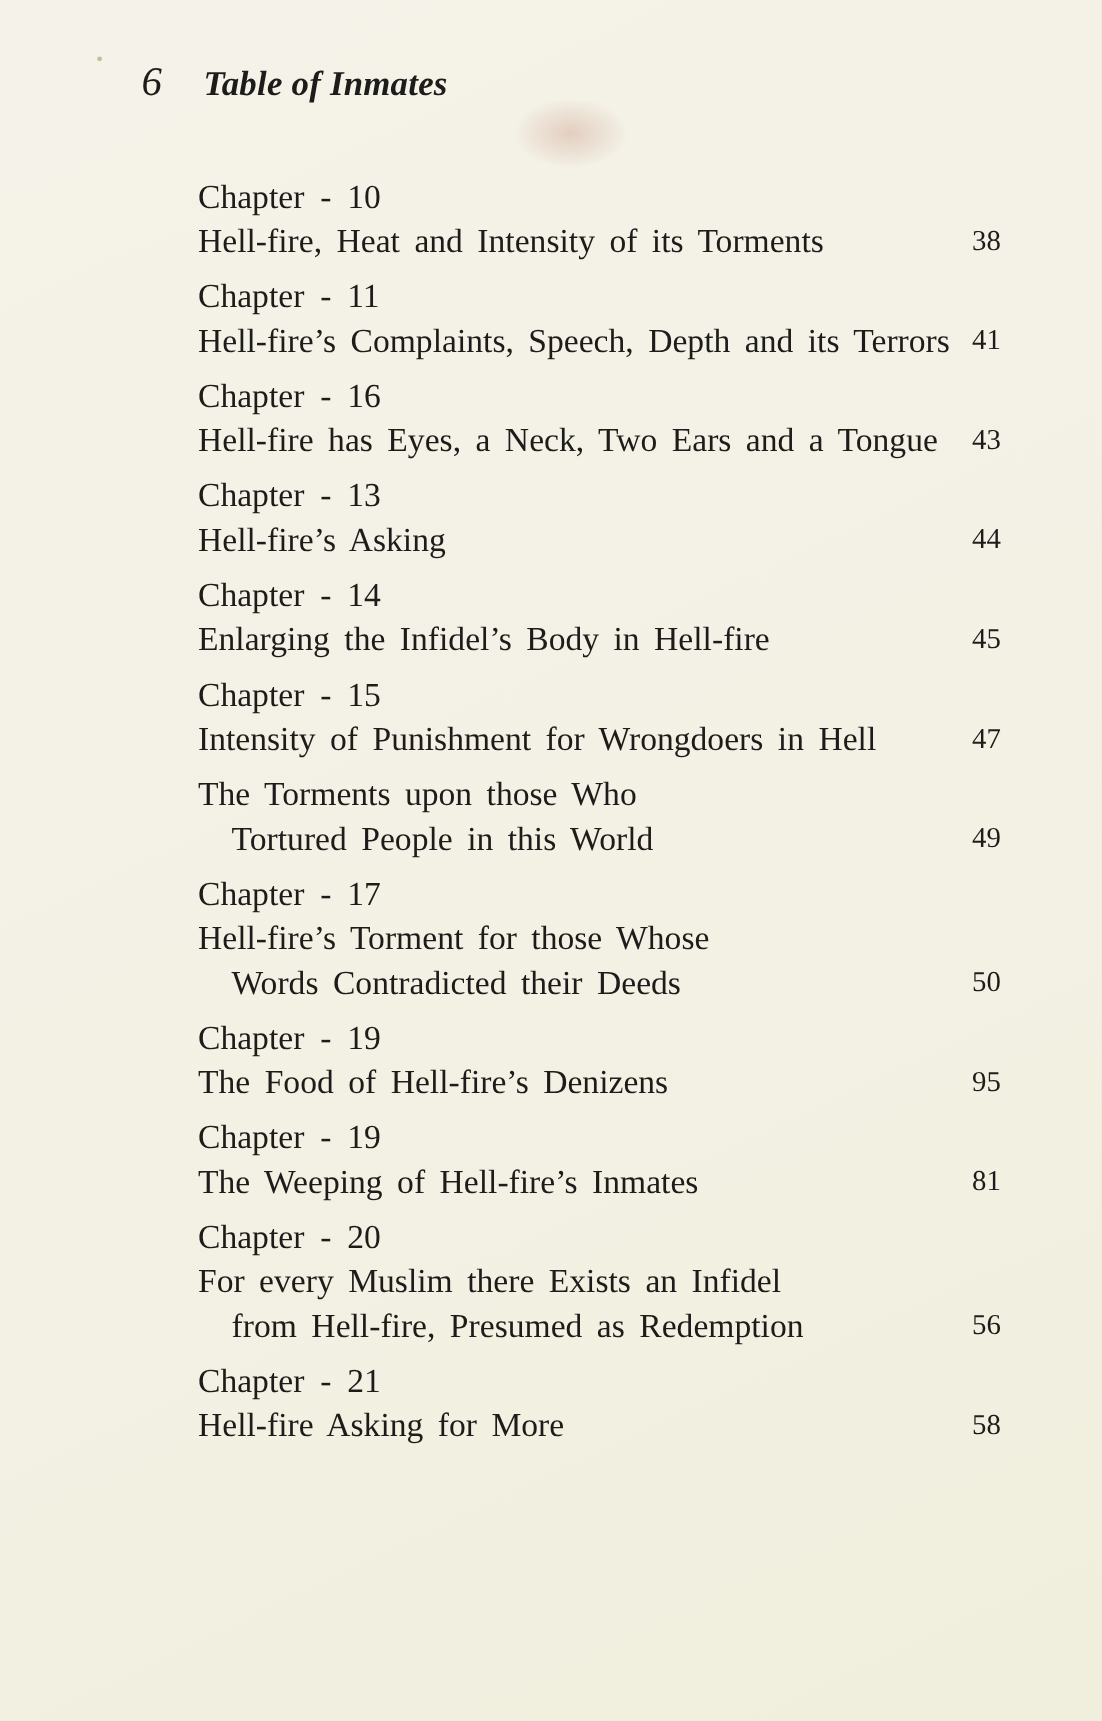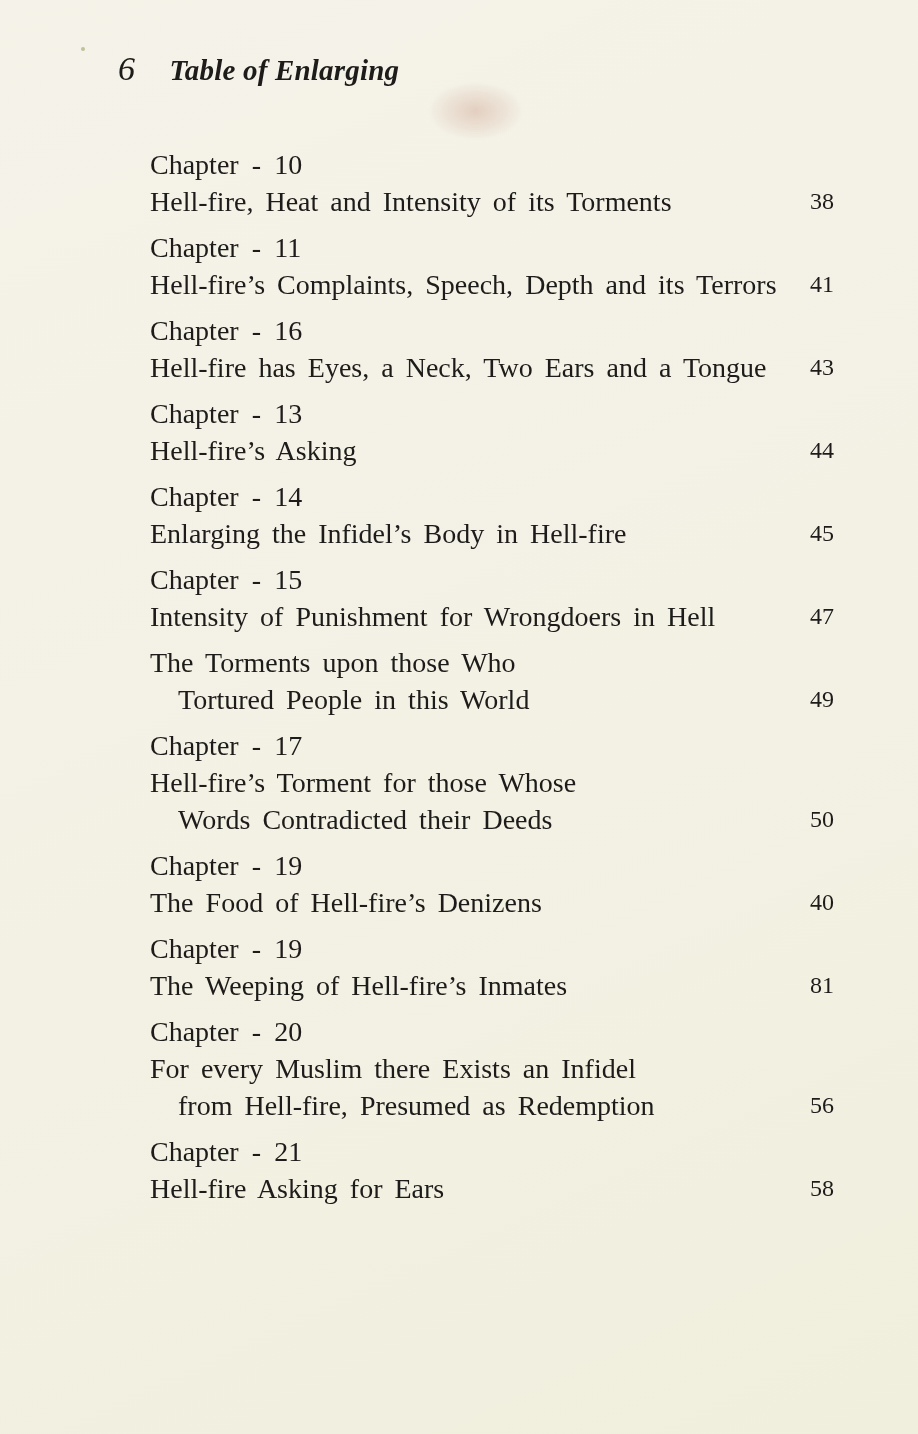--- a/index.html
+++ b/index.html
@@ -49,20 +49,21 @@
     border-radius: 50%;
     background: rgba(150,150,90,0.55);
   }
   .toc {
     position: absolute;
     top: 146px; left: 150px;
     width: 684px; 
   }
   .toc-entry {
     margin-bottom: 9px;
+    margin-left: 15px;
   }
   .chapter-label {
     font-size: 28px;
     line-height: 37px;
     word-spacing: 0.22em;
     white-space: nowrap;
   }
   .title-row {
     display: flex;
     justify-content: center;
@@ -89,21 +90,21 @@
 </head>
 <body>
 
 <div class="page">
 
   <div class="speck"></div>
   <div class="stain"></div>
 
   <div class="page-header">
     <span class="folio">6</span>
-    <span class="header-title">Table of Enlarging</span>
+    <span class="header-title">Table of Inmates</span>
   </div>
 
   <div class="toc">
 
     <div class="toc-entry">
       <div class="chapter-label">Chapter - 10</div>
       <div class="title-row">
         <div class="title-lines">
           <div class="title-line1">Hell-fire, Heat and Intensity of its Torments</div>
 
@@ -188,21 +189,21 @@
       </div>
     </div>
 
     <div class="toc-entry">
       <div class="chapter-label">Chapter - 19</div>
       <div class="title-row">
         <div class="title-lines">
           <div class="title-line1">The Food of Hell-fire’s Denizens</div>
 
         </div>
-        <div class="entry-page-num">40</div>
+        <div class="entry-page-num">95</div>
       </div>
     </div>
 
     <div class="toc-entry">
       <div class="chapter-label">Chapter - 19</div>
       <div class="title-row">
         <div class="title-lines">
           <div class="title-line1">The Weeping of Hell-fire’s Inmates</div>
 
         </div>
@@ -218,21 +219,21 @@
           <div class="title-line2">from Hell-fire, Presumed as Redemption</div>
         </div>
         <div class="entry-page-num">56</div>
       </div>
     </div>
 
     <div class="toc-entry">
       <div class="chapter-label">Chapter - 21</div>
       <div class="title-row">
         <div class="title-lines">
-          <div class="title-line1">Hell-fire Asking for Ears</div>
+          <div class="title-line1">Hell-fire Asking for More</div>
 
         </div>
         <div class="entry-page-num">58</div>
       </div>
     </div>
 
   </div>
 </div>
 
 </body></html>

